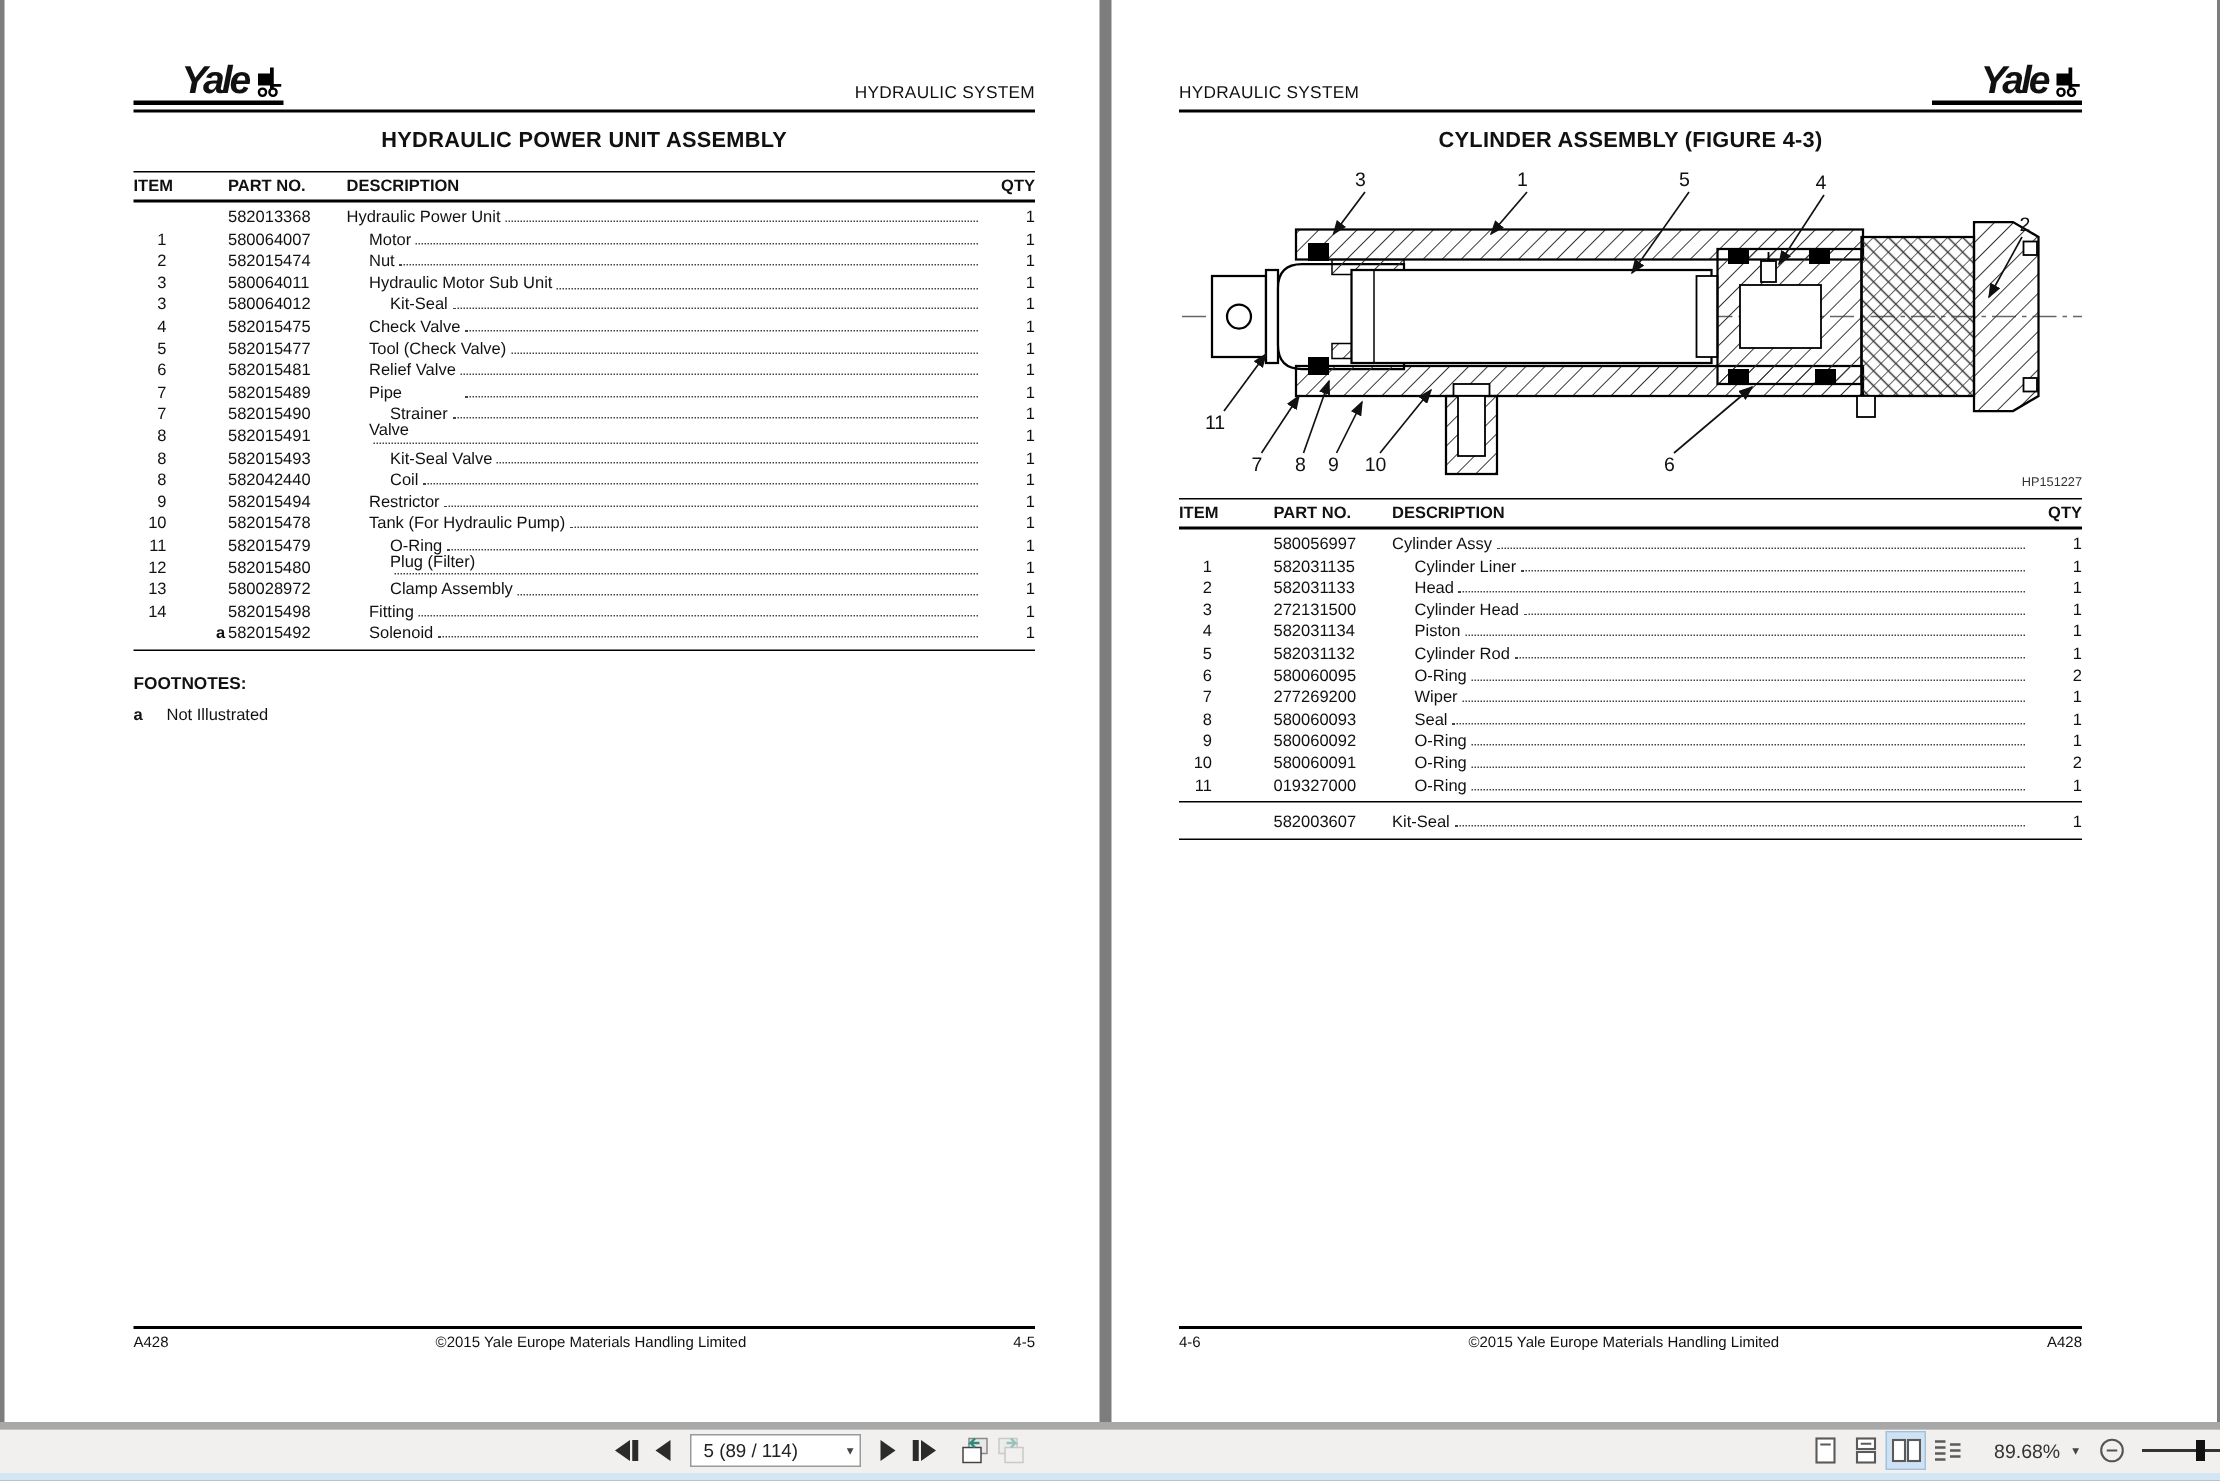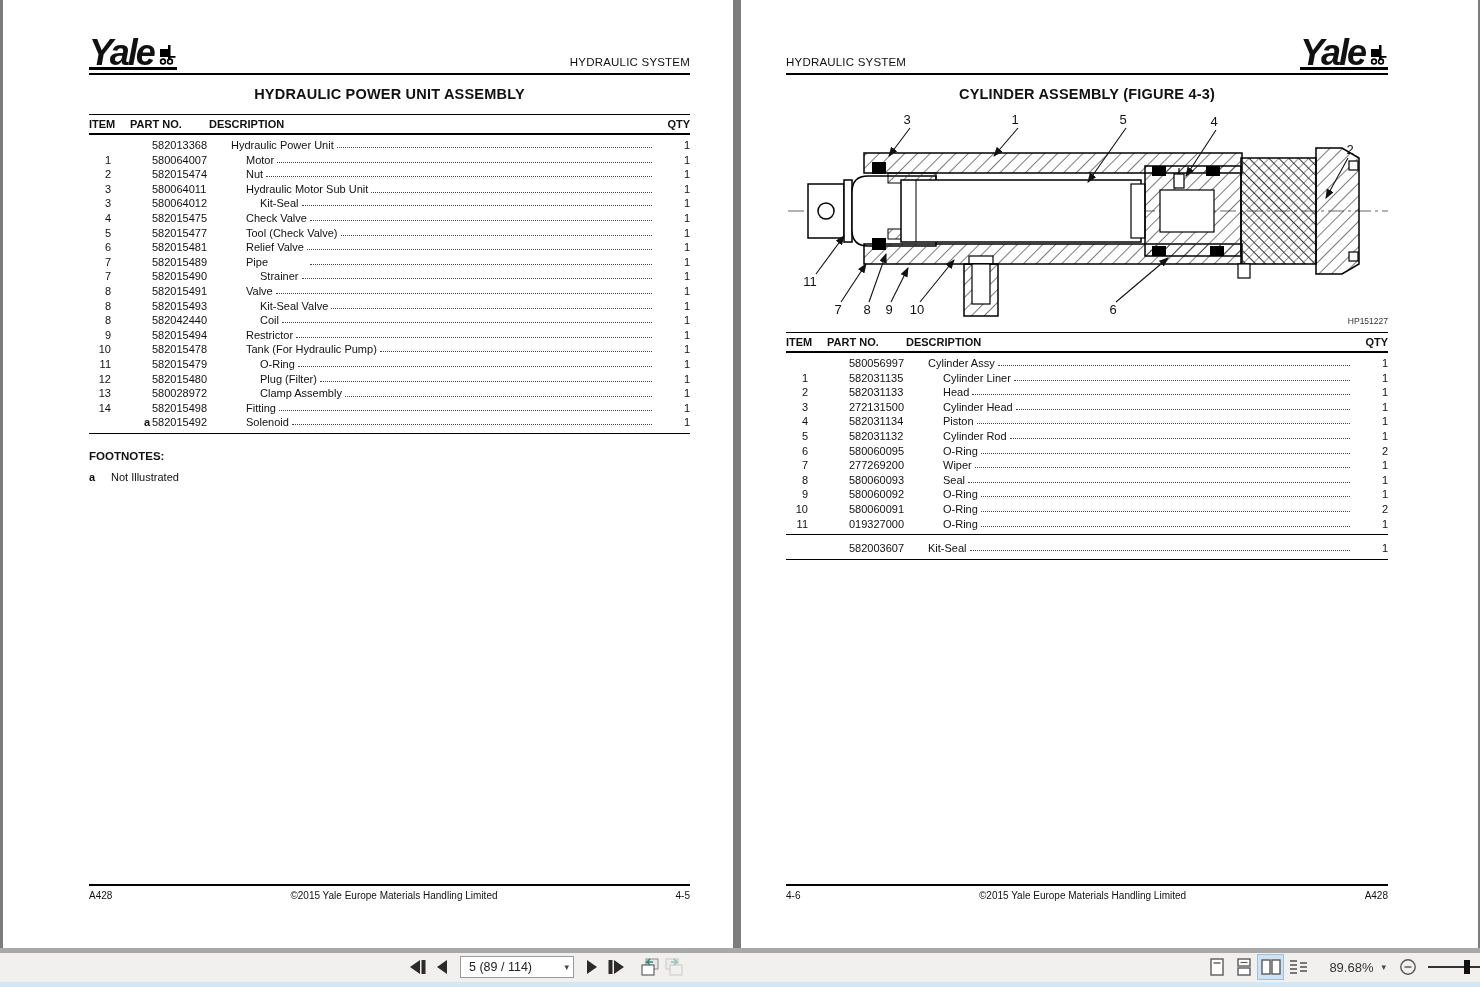--- a/index.html
+++ b/index.html
@@ -9,31 +9,31 @@
   
   .page { position:absolute; top:0; height:948px; background:#ffffff; color:#111; }
   #left-page  { left:3px;   width:730px; }
   #right-page { left:741px; width:737px; }
   .content-l { margin:0 43px 0 86px; }
   .content-r { margin:0 90px 0 45px; }
 
   .page-header { display:flex; justify-content:space-between; align-items:flex-end;
                  padding-top:40px; border-bottom:2px solid #000; padding-bottom:3px; }
   .brand-wrap { display:flex; align-items:flex-end; border-bottom:3px solid #000; padding-bottom:1px; }
-  .brand-text { font-weight:bold; font-style:italic; font-size:36px; letter-spacing:-2px; line-height:26px; }
+  .brand-text { font-weight:bold; font-style:italic; font-size:26px; letter-spacing:-2px; line-height:26px;margin-left:32px; }
   .forklift { margin-left:3px; margin-bottom:1px; }
   .section-header { font-size:11.5px; letter-spacing:.2px; padding-bottom:2px; }
 
   .page-title { text-align:center; font-weight:bold; font-size:14.5px; margin-top:11px; letter-spacing:.2px; }
 
   
   .ptable { margin-top:12px; font-size:11px; }
   .thead { display:flex; border-top:1px solid #000; border-bottom:2px solid #000;
            font-weight:bold; padding:3px 0 3px 0; }
-  .th-item { width:41px; }
+  .th-item { width:63px; }
   .th-part { width:79px; }
   .th-desc { flex:1; }
   .th-qty  { width:34px; text-align:right; }
   .tbody { padding-top:3px; }
   .trow { display:flex; height:14.6px; line-height:14.6px; align-items:flex-end; }
   .c-item { width:22px; text-align:right; }
   .c-part { width:120px; padding-left:41px; position:relative; }
   .c-part b { position:absolute; left:33px; font-weight:bold; }
   .c-desc { flex:1; display:flex; min-width:0; }
   .c-desc .dtxt { white-space:nowrap; }
@@ -193,21 +193,21 @@
             <span class="c-part">582015490</span>
             <span class="c-desc" style="padding-left: 29px;">
               <span class="dtxt">Strainer</span>
               <span class="leader"></span>
             </span>
             <span class="c-qty">1</span>
           </div>
           <div class="trow">
             <span class="c-item">8</span>
             <span class="c-part">582015491</span>
-            <span class="c-desc" style="padding-left: 15px;">
+            <span class="c-desc" style="padding-left: 15px; flex-direction: column;">
               <span class="dtxt">Valve</span>
               <span class="leader"></span>
             </span>
             <span class="c-qty">1</span>
           </div>
           <div class="trow">
             <span class="c-item">8</span>
             <span class="c-part">582015493</span>
             <span class="c-desc" style="padding-left: 29px;">
               <span class="dtxt">Kit-Seal Valve</span>
@@ -247,21 +247,21 @@
             <span class="c-part">582015479</span>
             <span class="c-desc" style="padding-left: 29px;">
               <span class="dtxt">O-Ring</span>
               <span class="leader"></span>
             </span>
             <span class="c-qty">1</span>
           </div>
           <div class="trow">
             <span class="c-item">12</span>
             <span class="c-part">582015480</span>
-            <span class="c-desc" style="padding-left: 29px;">
+            <span class="c-desc" style="padding-left: 29px; flex-direction: column;">
               <span class="dtxt">Plug (Filter)</span>
               <span class="leader"></span>
             </span>
             <span class="c-qty">1</span>
           </div>
           <div class="trow">
             <span class="c-item">13</span>
             <span class="c-part">580028972</span>
             <span class="c-desc" style="padding-left: 29px; align-items: center;">
               <span class="dtxt">Clamp Assembly</span>

